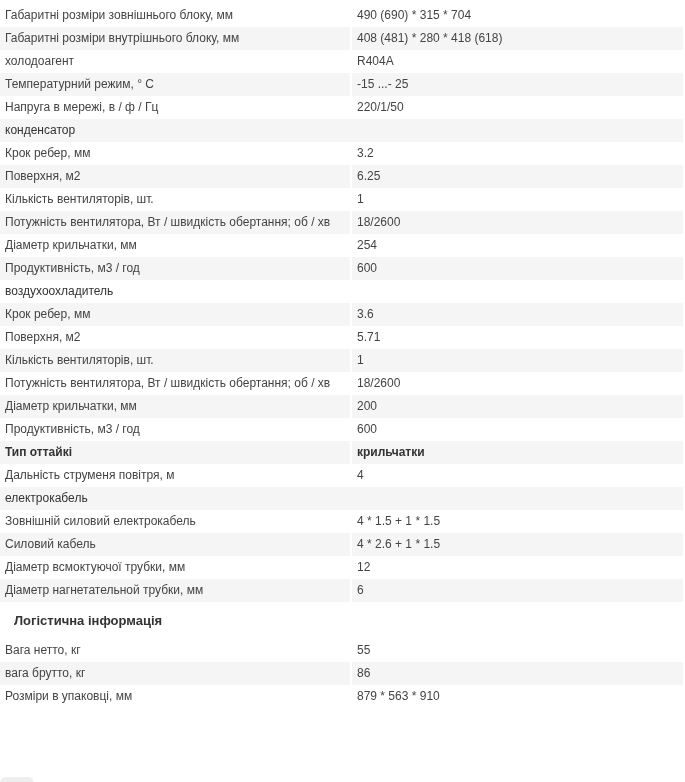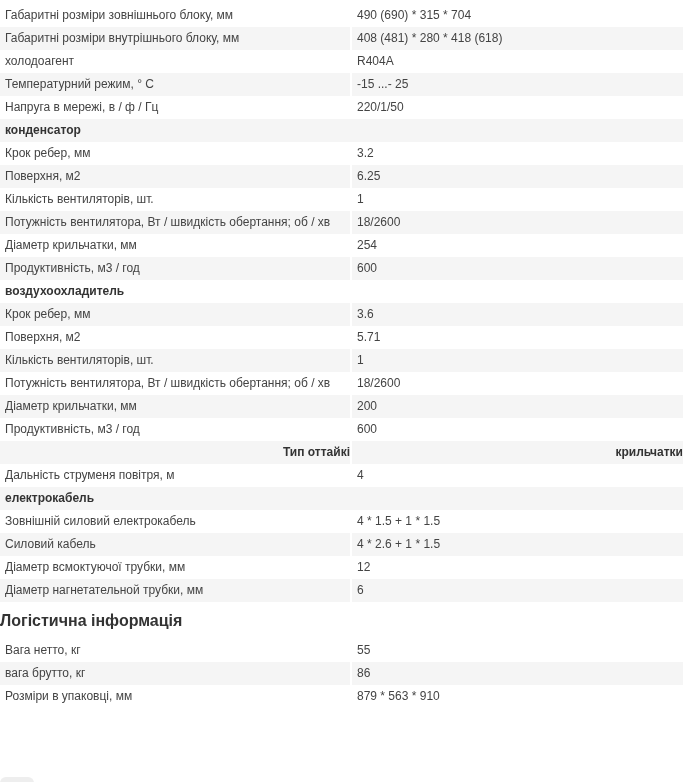--- a/index.html
+++ b/index.html
@@ -27,28 +27,28 @@
       padding: 0 0 0 5px;
       vertical-align: middle;
       white-space: nowrap;
       overflow: hidden;
       line-height: 23px;
     }
     .spec-table col.c-label { width: 350px; }
     .spec-table col.c-value { width: 331px; }
     .spec-table tr:nth-child(even) td { background: #f5f5f5; }
     .spec-table tr:nth-child(odd) td { background: #ffffff; }
-    .spec-table td.bold { font-weight: bold; color: #333333; text-align: right; }
-    .spec-table td.section { font-weight: bold; color: #333333; }
+    .spec-table td.bold { font-weight: bold; color: #333333; }
+    .spec-table td.section { font-weight: normal; color: #333333; }
     #main-specs { margin-top: 4px; }
     .logistics-heading {
       font-weight: bold;
       color: #333333;
-      font-size: 16px;
-      padding-left: 0;
+      font-size: 13px;
+      padding-left: 14px;
       height: 24px;
       line-height: 24px;
       margin-top: 7px;
       margin-bottom: 6px;
     }
     .bottom-chip {
       position: absolute;
       left: 0;
       top: 777px;
       width: 34px;

